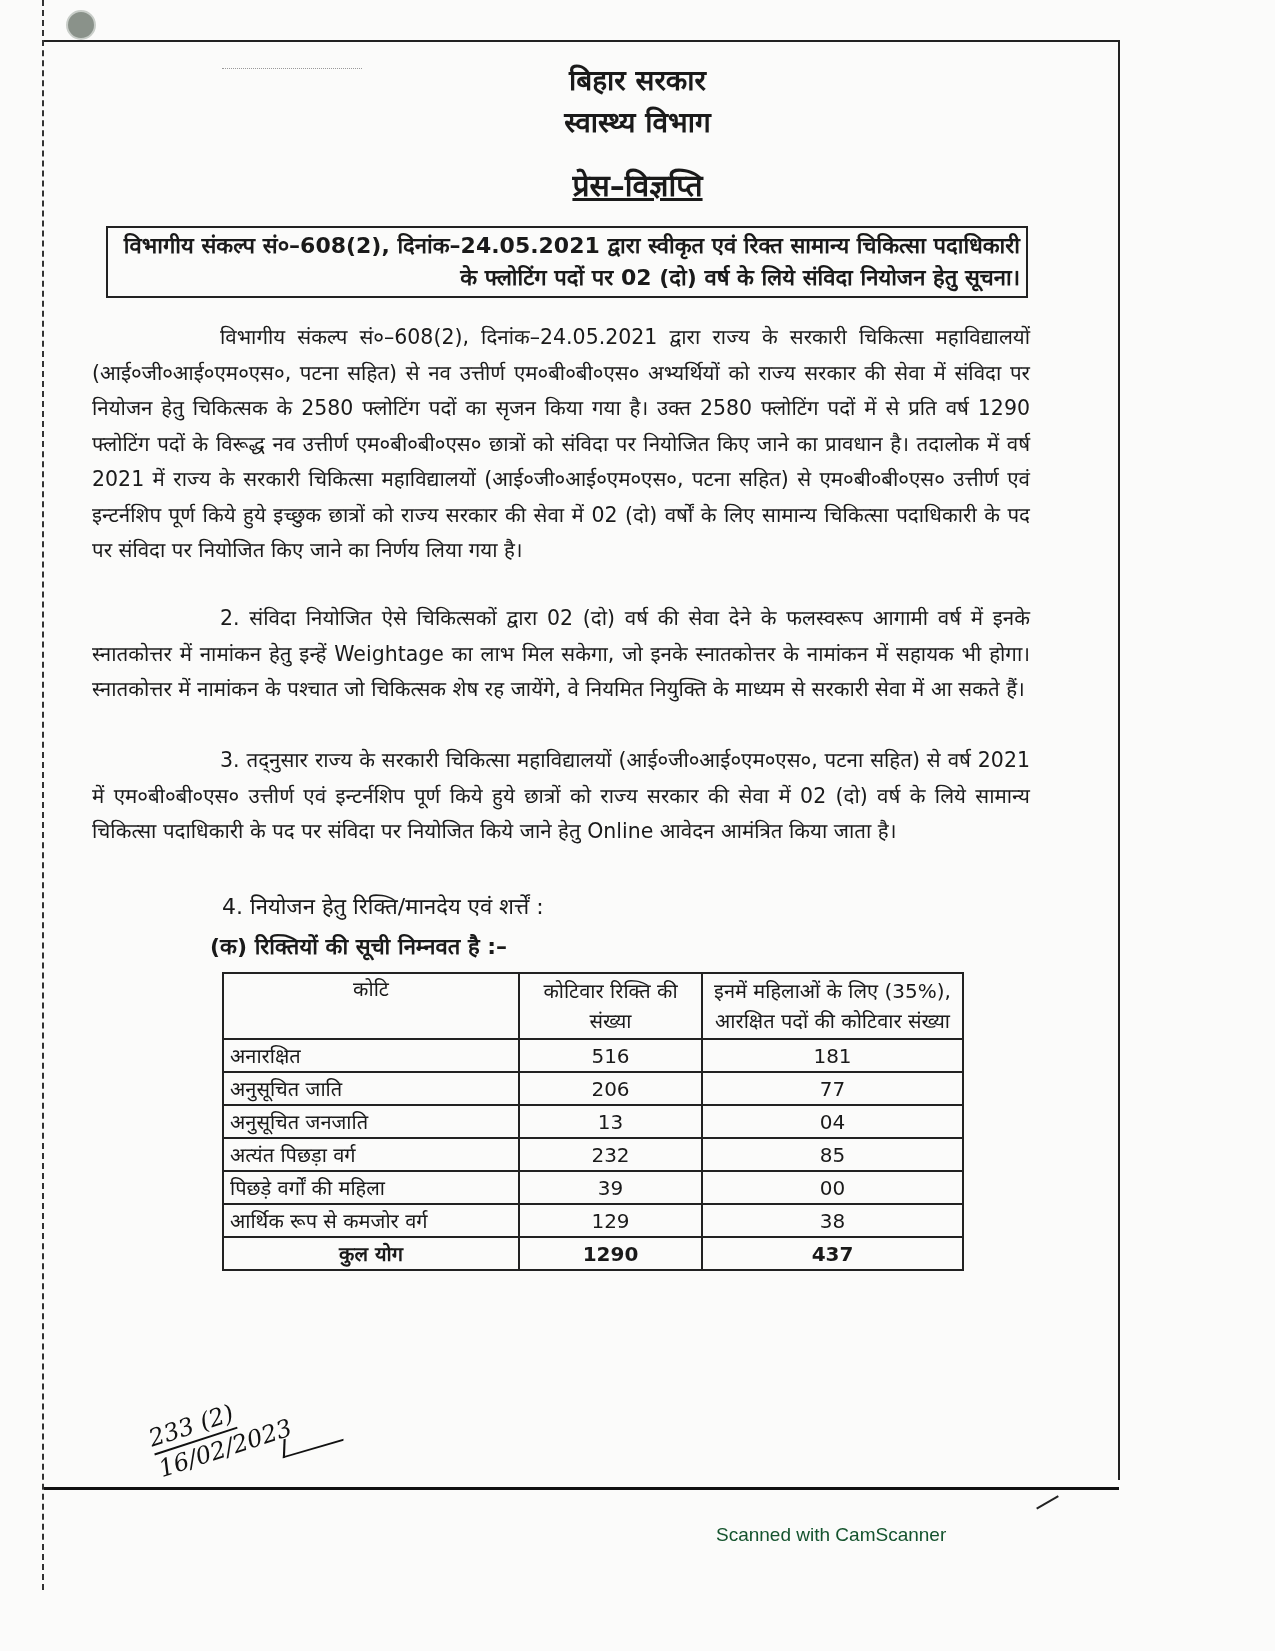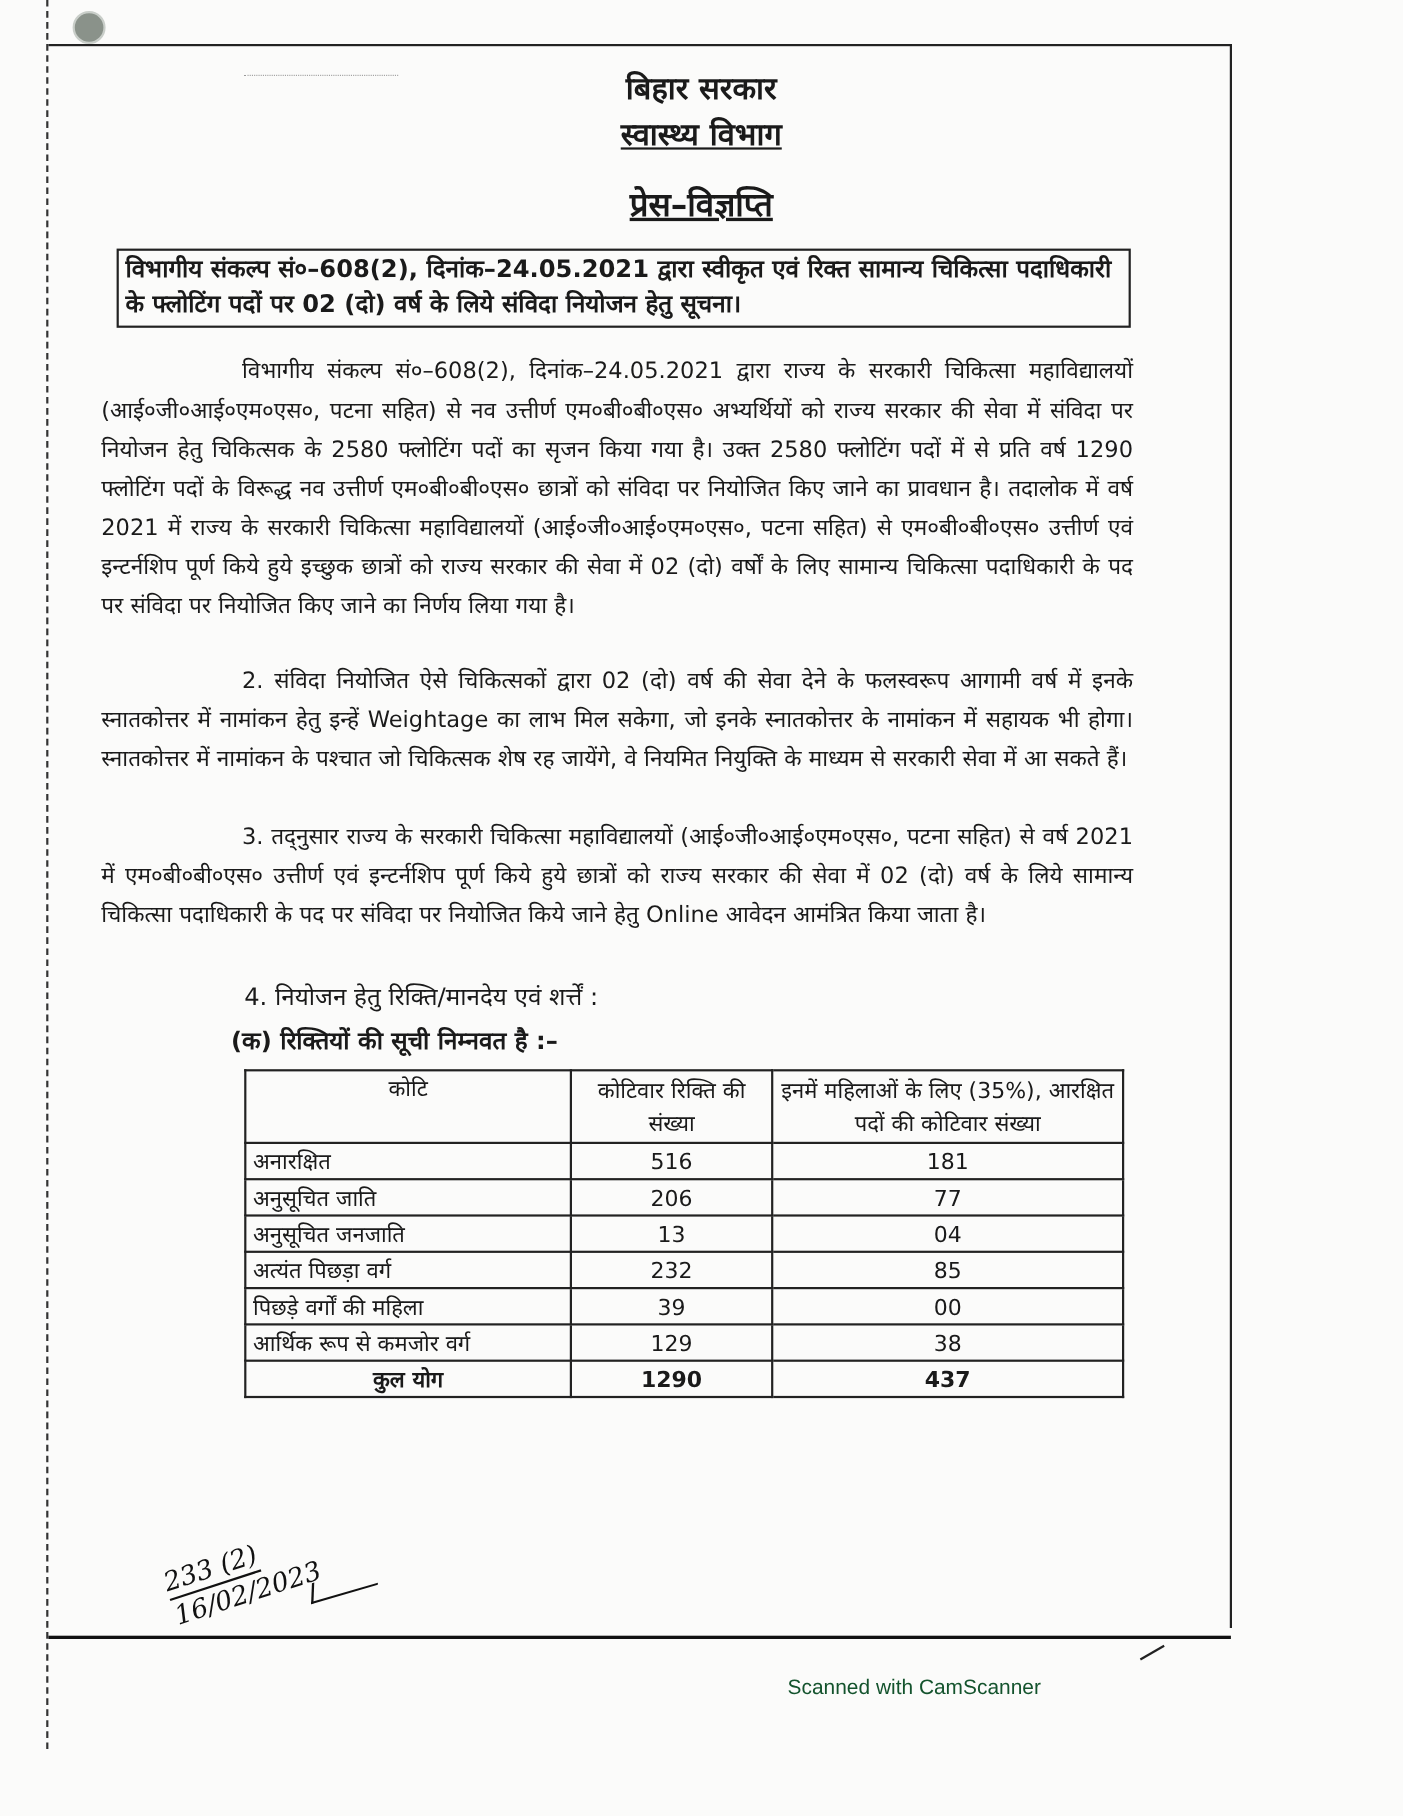--- a/index.html
+++ b/index.html
@@ -5,31 +5,31 @@
   html,body{margin:0;padding:0;background:#fff;}
   body{width:1275px;height:1651px;position:relative;overflow:hidden;font-family:"DejaVu Sans",sans-serif;color:#1a1a1a;}
   .page{position:absolute;left:0;top:0;width:1275px;height:1651px;background:#fbfbfa;}
   .punch{position:absolute;left:66px;top:10px;width:26px;height:26px;border-radius:50%;background:#8a928a;border:2px solid #c9cec9;}
   .leftedge{position:absolute;left:42px;top:0;width:0;height:1590px;border-left:2px dashed #333;}
   .frame-top{position:absolute;left:44px;top:40px;width:1075px;height:0;border-top:2px solid #222;}
   .frame-right{position:absolute;left:1118px;top:40px;height:1440px;width:0;border-left:2px solid #222;}
   .frame-bottom{position:absolute;left:44px;top:1487px;width:1075px;height:0;border-top:3px solid #111;}
   .h1{position:absolute;left:0;width:1275px;text-align:center;font-weight:bold;}
   .t1{top:60px;font-size:28px;}
-  .t2{top:102px;font-size:28px;text-decoration:underline;}
+  .t2{top:102px;font-size:28px;}
   .t3{top:164px;font-size:30px;text-decoration:underline;}
-  .subject{position:absolute;left:106px;top:226px;width:906px;border:2px solid #222;padding:2px 6px;text-align:left;font-size:22px;font-weight:bold;line-height:32px;}
+  .subject{position:absolute;left:106px;top:226px;width:906px;border:2px solid #222;padding:2px 6px;text-align:right;font-size:22px;font-weight:bold;line-height:32px;}
   .para{position:absolute;left:92px;width:938px;font-size:20.5px;line-height:35.5px;text-align:justify;}
   .p1{top:320px;}
   .p2{top:601px;}
   .p3{top:743px;}
   .indent{display:inline-block;width:128px;}
   .h4{position:absolute;left:222px;top:890px;font-size:22px;font-weight:normal;}
   .h5{position:absolute;left:210px;top:930px;font-size:22px;font-weight:bold;}
-  table.vac{position:absolute;left:222px;top:972px;width:800px;border-collapse:collapse;font-size:20px;}
+  table.vac{position:absolute;left:222px;top:972px;width:742px;border-collapse:collapse;font-size:20px;}
   table.vac th, table.vac td{border:2px solid #222;padding:0 6px;height:31px;}
   table.vac th{font-weight:normal;text-align:center;line-height:30px;height:64px;}
   table.vac td.num{text-align:center;}
   table.vac tr.total td{font-weight:bold;}
   table.vac tr.total td.label{text-align:center;}
   .hand{position:absolute;left:145px;top:1425px;font-family:"DejaVu Serif",serif;font-style:italic;font-size:24px;transform:rotate(-18deg);transform-origin:left top;color:#111;line-height:30px;}
   .hand .l1{border-bottom:2px solid #111;display:inline-block;}
   .tick{position:absolute;left:285px;top:1430px;width:55px;height:18px;border-left:2px solid #111;border-bottom:2px solid #111;transform:skewX(-20deg) rotate(-18deg);}
   .pagemark{position:absolute;left:1040px;top:1500px;width:25px;height:20px;border-top:2px solid #222;transform:rotate(-30deg);}
   .footer{position:absolute;left:716px;top:1524px;font-size:19px;color:#14532d;font-family:"Liberation Sans",sans-serif;}

